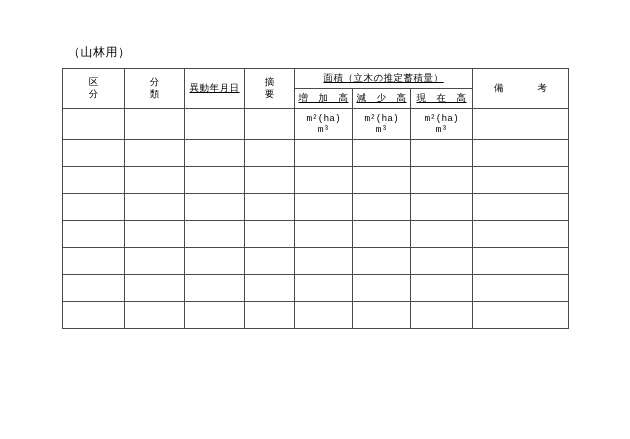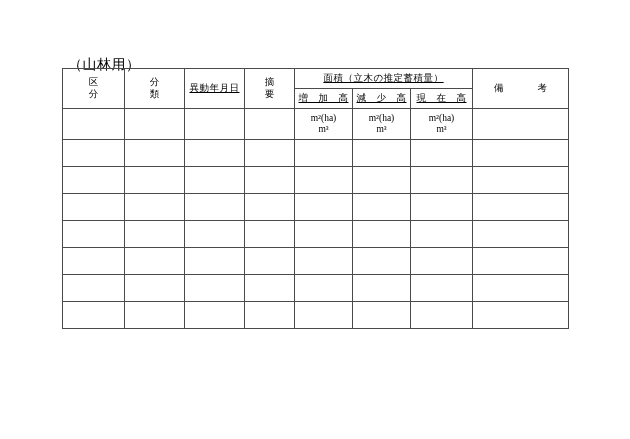--- a/index.html
+++ b/index.html
@@ -16,22 +16,22 @@
   }
   .page {
     position: relative;
     width: 630px;
     height: 439px;
     box-sizing: border-box;
   }
   .caption {
     position: absolute;
     left: 68px;
-    top: 56px;
-    font-size: 14px;
+    top: 44px;
+    font-size: 12px;
     letter-spacing: 0.5px;
     white-space: nowrap;
   }
   .table-wrap {
     position: absolute;
     left: 62px;
     top: 68px;
     width: 506px;
   }
   table.form {
@@ -66,20 +66,21 @@
     display: inline-block;
     text-decoration: underline;
   }
   .unit-cell {
     height: 30px;
     text-align: right;
     vertical-align: top;
     padding: 2px 6px 0 0;
     font-size: 8px;
     line-height: 1.35;
+    font-family: Liberation Mono, monospace;
   }
   .unit-cell .u1, .unit-cell .u2 {
     display: block;
   }
   .body-row td { height: 26px; }
   .first-row td { height: 30px; }
   .blank { }
 </style>
 </head>
 <body>

